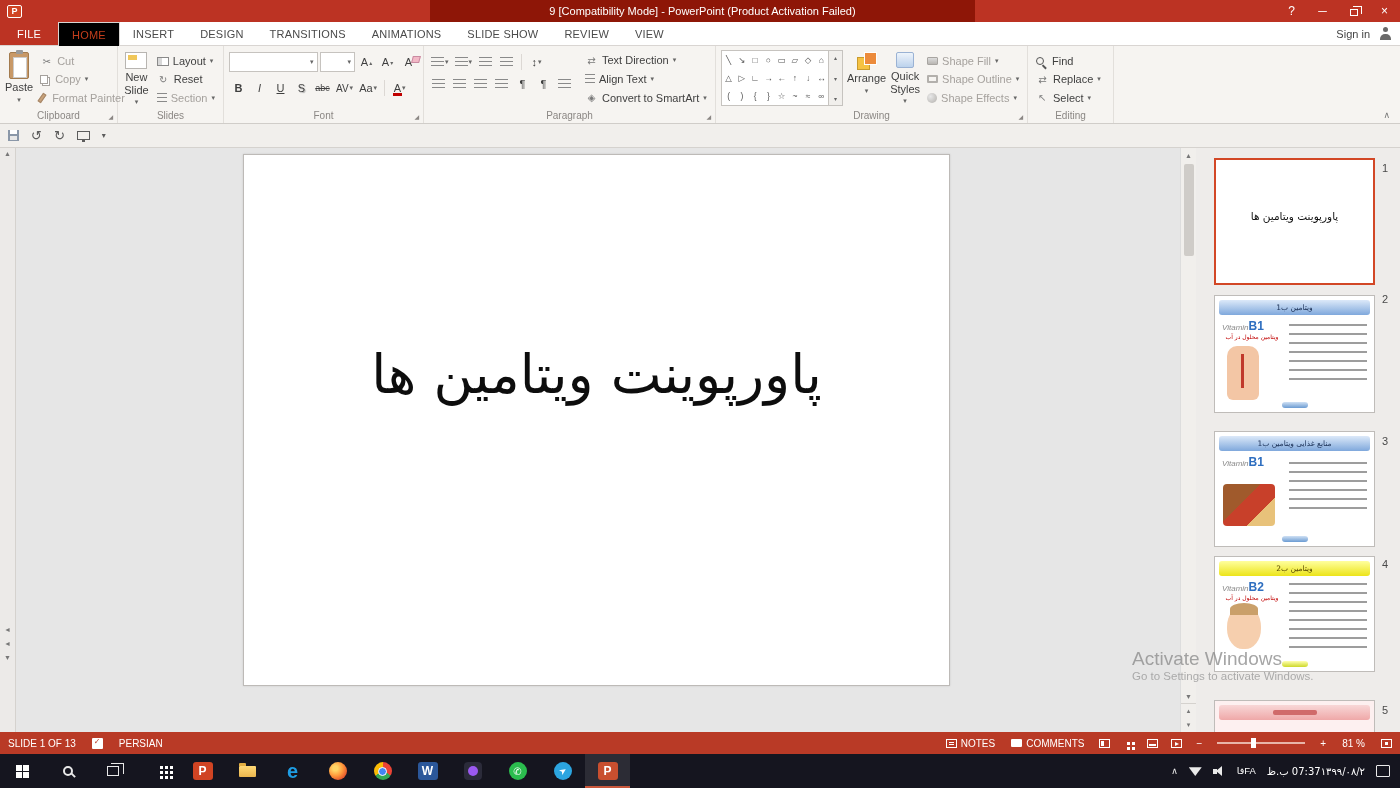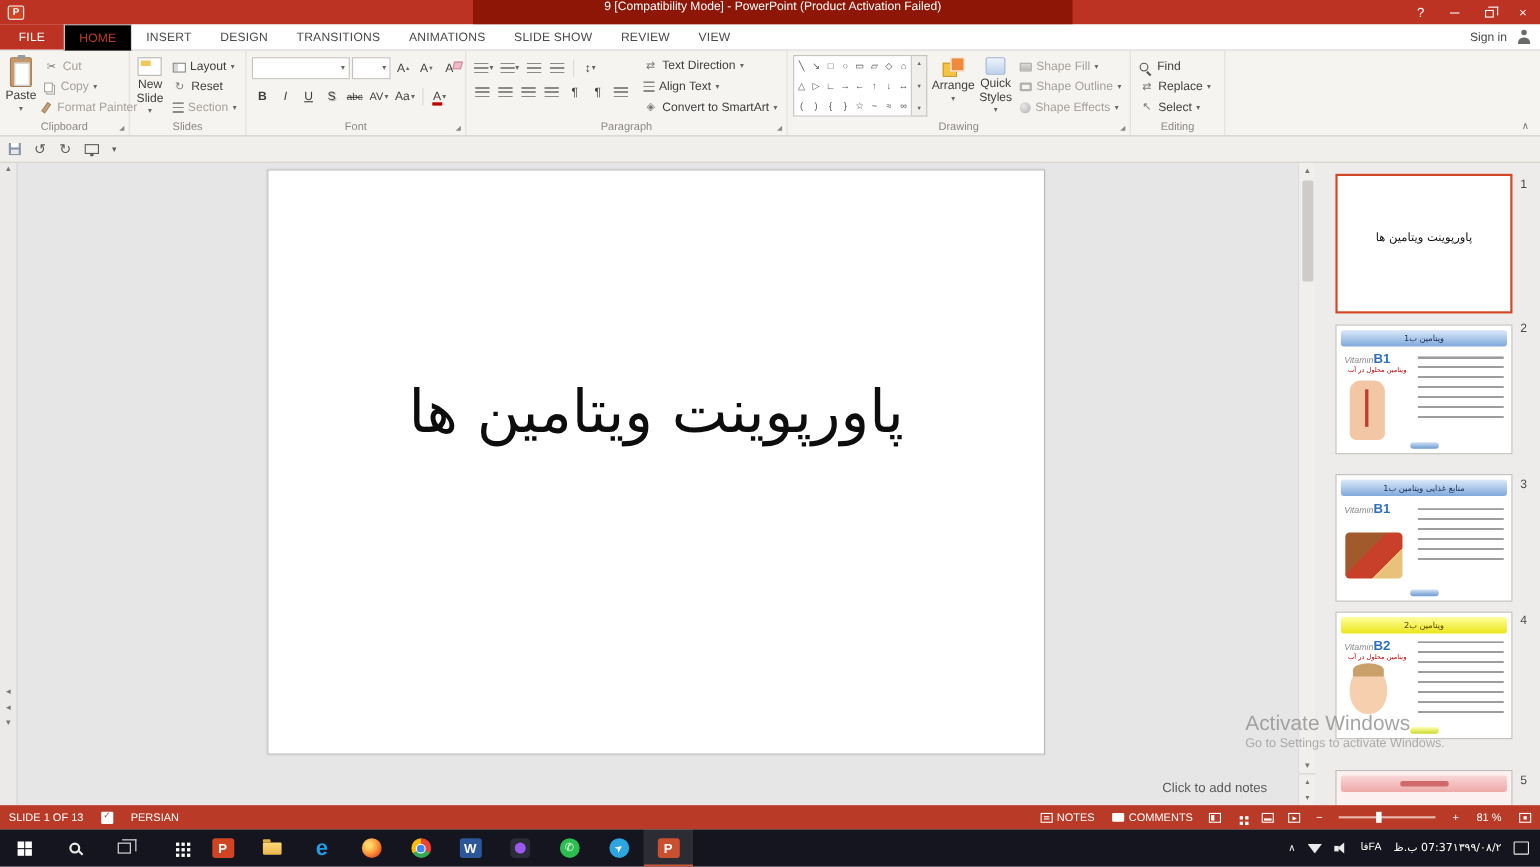--- a/index.html
+++ b/index.html
@@ -3,21 +3,21 @@
 <meta charset="utf-8">
 <style>
 *{margin:0;padding:0;box-sizing:border-box}
 html,body{width:1400px;height:788px;overflow:hidden}
 body{font-family:"Liberation Sans","DejaVu Sans",sans-serif;font-size:11px;color:#333;background:#e6e6e6;position:relative}
 .fa{font-family:"DejaVu Sans",sans-serif;direction:rtl}
 
 
 .titlebar{position:absolute;left:0;top:0;width:1400px;height:22px;background:var(--titlebar,#BC3323);display:flex;align-items:center;color:#fff;z-index:20}
 .tb-appicon{width:15px;height:13px;margin-left:7px;background:#D04423;border:1px solid #fff;border-radius:2px;color:#fff;font-weight:bold;font-size:9px;display:flex;align-items:center;justify-content:center}
-.tb-band{position:absolute;left:430px;top:0;width:545px;height:22px;background:var(--titlebar-band,#8E1607);display:flex;align-items:flex-start;justify-content:center;font-size:11px;white-space:nowrap}
+.tb-band{position:absolute;left:430px;top:0;width:545px;height:22px;background:var(--titlebar-band,#8E1607);display:flex;align-items:center;justify-content:center;font-size:11px;white-space:nowrap}
 .tb-controls{margin-left:auto;display:flex;height:100%}
 .tb-btn{width:31px;height:22px;display:flex;align-items:center;justify-content:center;font-size:12px;color:#fff}
 .restore-icon{width:8px;height:7px;border:1px solid #fff;position:relative;margin-top:3px}
 .restore-icon::before{content:'';position:absolute;left:2px;top:-4px;width:8px;height:7px;border-top:1px solid #fff;border-right:1px solid #fff}
 
 
 .tabrow{position:absolute;left:0;top:22px;width:1400px;height:24px;background:#fff;display:flex;align-items:stretch;border-bottom:1px solid #d9d5d2;z-index:15}
 .tab{padding:0 13px;display:flex;align-items:center;color:#4a4a4a;letter-spacing:.2px}
 .tab.file{background:var(--titlebar,#BC3323);color:#fff;padding:0 17px}
 .tab.active{color:var(--ribbon-accent,#C43E1C);background:#000000;border:1px solid #d9d5d2;border-bottom:none;margin-bottom:-1px}
@@ -488,23 +488,20 @@
   <span class="ls-top">▲</span>
   <span class="ls-a1">◄</span>
   <span class="ls-a2">◄</span>
   <span class="ls-a3">▼</span>
 </div>
 
 <div class="editor">
   <div class="slide">
     <div class="slide-title fa">پاورپوینت ویتامین ها</div>
   </div>
-  <div class="notes-pane">
-    <span>Click to add notes</span>
-  </div>
 </div>
 
 <div class="vscroll">
   <span class="vs-btn">▲</span>
   <span class="vs-thumb"></span>
   <span class="vs-fill"></span>
   <span class="vs-btn">▼</span>
   <span class="vs-sep"></span>
   <span class="vs-btn">▴</span>
   <span class="vs-btn">▾</span>

